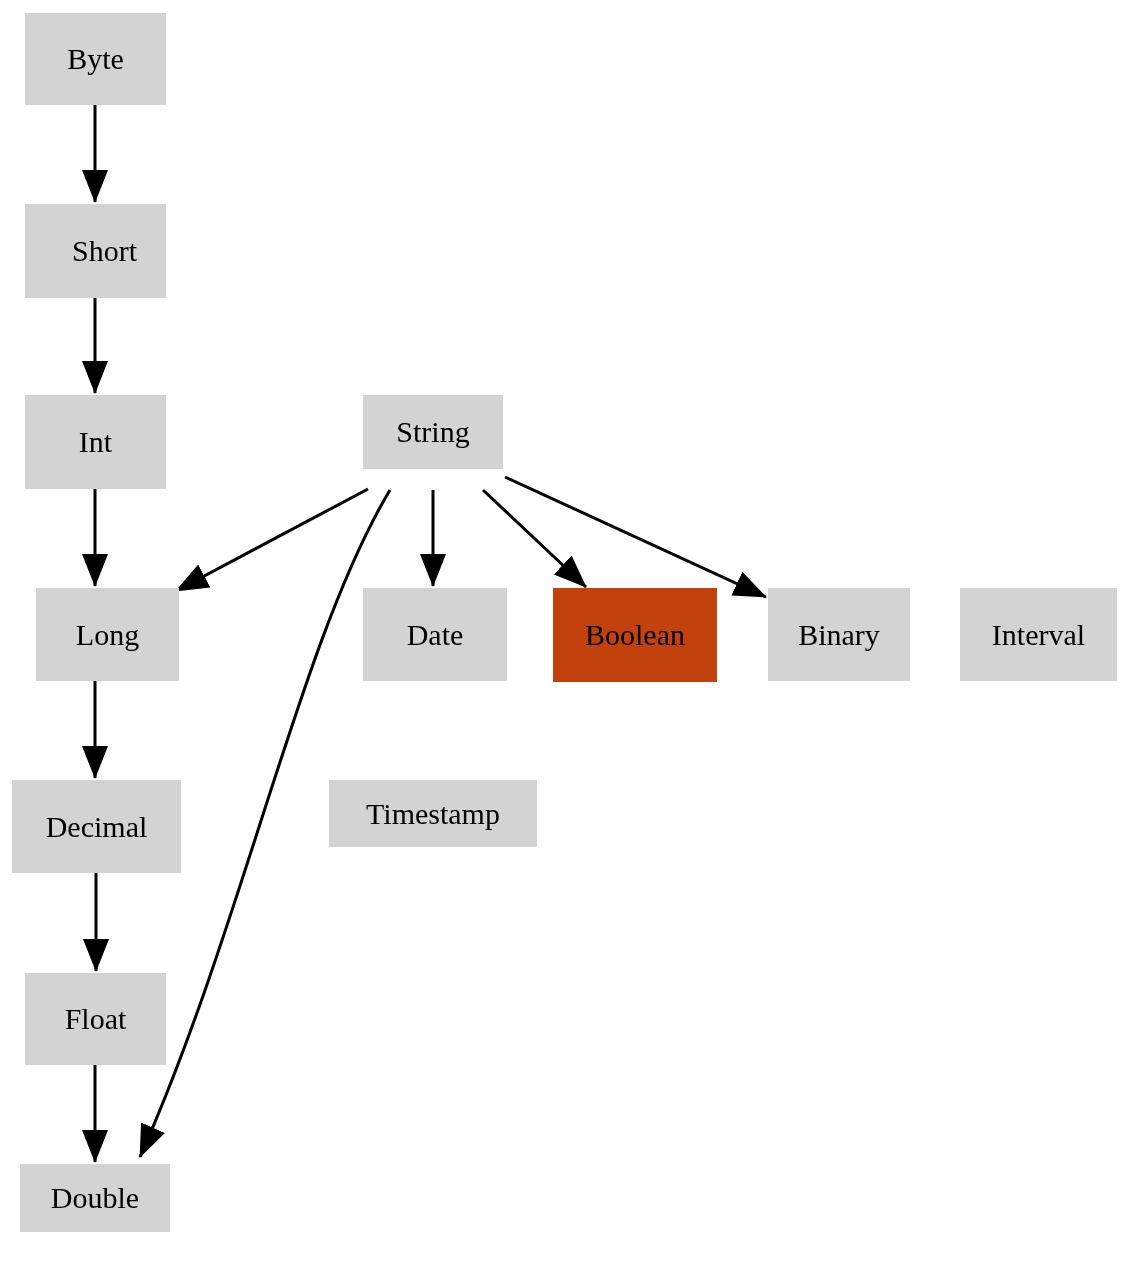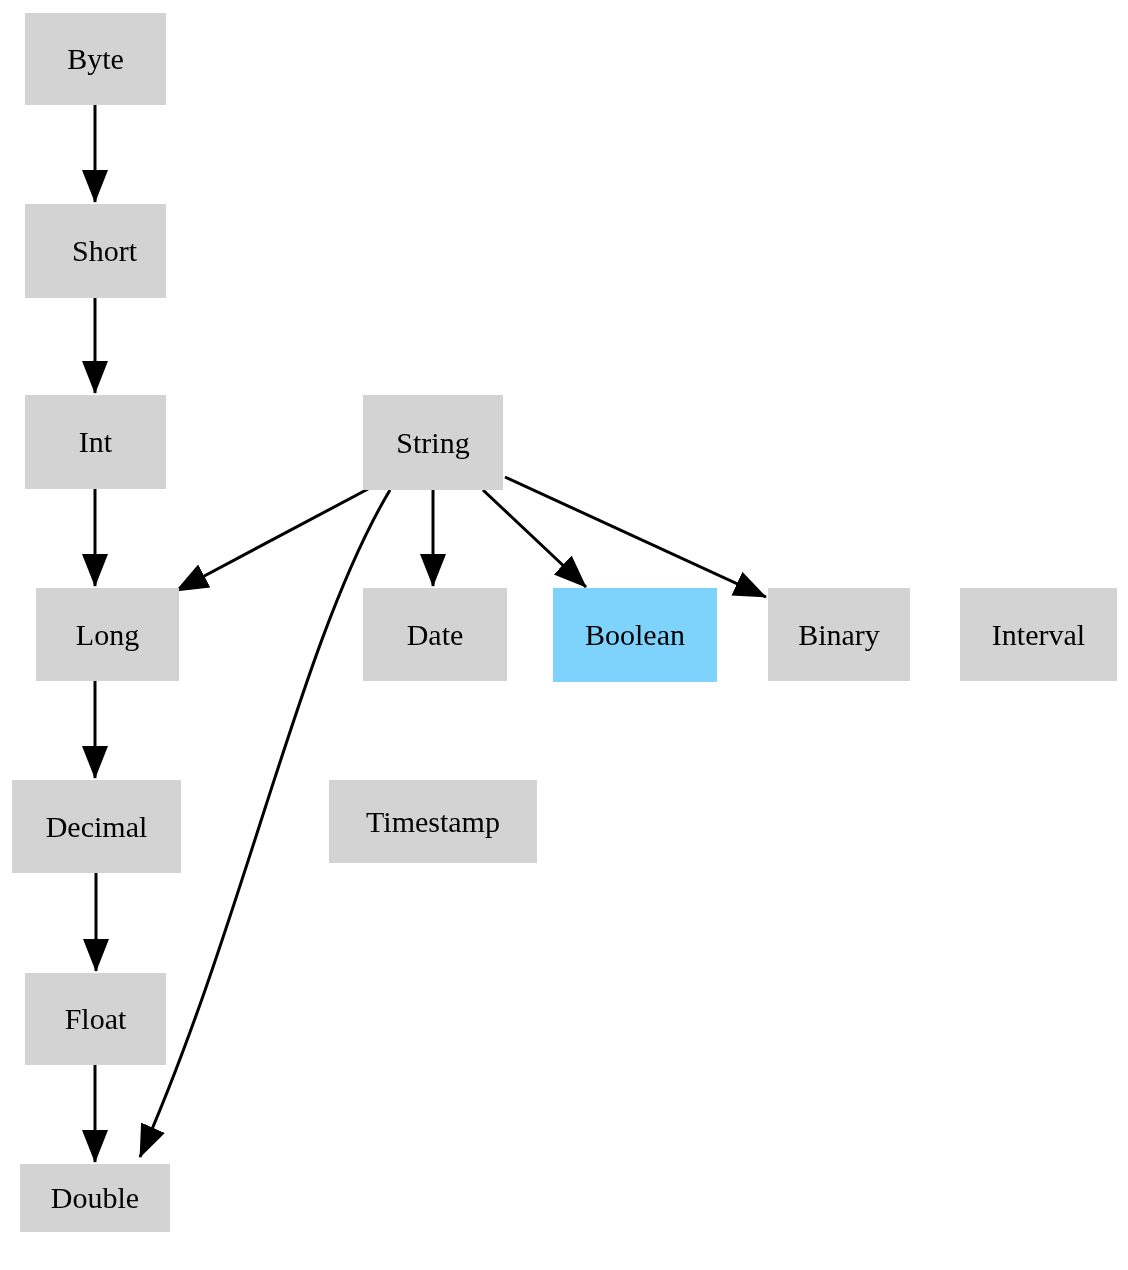--- a/index.html
+++ b/index.html
@@ -64,23 +64,23 @@
         <path d="M 433,490 L 433,586" class="edge" stroke="#000000" marker-end="url(#ah)"></path>
         <path d="M 483,490 L 586,587" class="edge" stroke="#000000" marker-end="url(#ah)"></path>
         <path d="M 505,477 L 766,597" class="edge" stroke="#000000" marker-end="url(#ah)"></path>
         <path d="M 390,490 C 300,640 245,920 140,1157" class="edge" stroke="#000000" marker-end="url(#ah)"></path>
       </g>
   </svg>
 
 <div class="node" style="left: 25px; top: 13px; width: 141px; height: 92px; background: rgb(211, 211, 211); color: rgb(0, 0, 0);">Byte</div>
     <div class="node" style="left: 25px; top: 204px; width: 141px; height: 94px; background: rgb(211, 211, 211); color: rgb(0, 0, 0); padding-left: 18px;">Short</div>
     <div class="node" style="left: 25px; top: 395px; width: 141px; height: 94px; background: rgb(211, 211, 211); color: rgb(0, 0, 0);">Int</div>
-    <div class="node" style="left: 363px; top: 395px; width: 140px; height: 95px; background: rgb(211, 211, 211); color: rgb(0, 0, 0);">String</div>
+    <div class="node" style="left: 363px; top: 395px; width: 140px; height: 74px; background: rgb(211, 211, 211); color: rgb(0, 0, 0);">String</div>
     <div class="node" style="left: 24px; top: 588px; width: 143px; height: 93px; background: rgb(211, 211, 211); color: rgb(0, 0, 0); margin-left: 12px;">Long</div>
     <div class="node" style="left: 363px; top: 588px; width: 144px; height: 93px; background: rgb(211, 211, 211); color: rgb(0, 0, 0); font-family: Liberation Serif, serif;">Date</div>
-    <div class="node" style="left: 553px; top: 588px; width: 164px; height: 94px; background: #7dd3fc; color: rgb(0, 0, 0);">Boolean</div>
+    <div class="node" style="left: 553px; top: 588px; width: 164px; height: 94px; background: #c2410c; color: rgb(0, 0, 0);">Boolean</div>
     <div class="node" style="left: 960px; top: 588px; width: 157px; height: 93px; background: rgb(211, 211, 211); color: rgb(0, 0, 0);">Interval</div>
     <div class="node" style="left: 768px; top: 588px; width: 142px; height: 93px; background: rgb(211, 211, 211); color: rgb(0, 0, 0);">Binary</div>
     <div class="node" style="left: 12px; top: 780px; width: 169px; height: 93px; background: rgb(211, 211, 211); color: rgb(0, 0, 0);">Decimal</div>
-    <div class="node" style="left: 329px; top: 780px; width: 208px; height: 83px; background: rgb(211, 211, 211); color: rgb(0, 0, 0);">Timestamp</div>
+    <div class="node" style="left: 329px; top: 780px; width: 208px; height: 67px; background: rgb(211, 211, 211); color: rgb(0, 0, 0);">Timestamp</div>
     <div class="node" style="left: 25px; top: 973px; width: 141px; height: 92px; background: rgb(211, 211, 211); color: rgb(0, 0, 0); text-align: center;">Float</div>
     <div class="node" style="left: 20px; top: 1164px; width: 150px; height: 68px; background: rgb(211, 211, 211); color: rgb(0, 0, 0);">Double</div>
   </div>
 
 </body></html>

